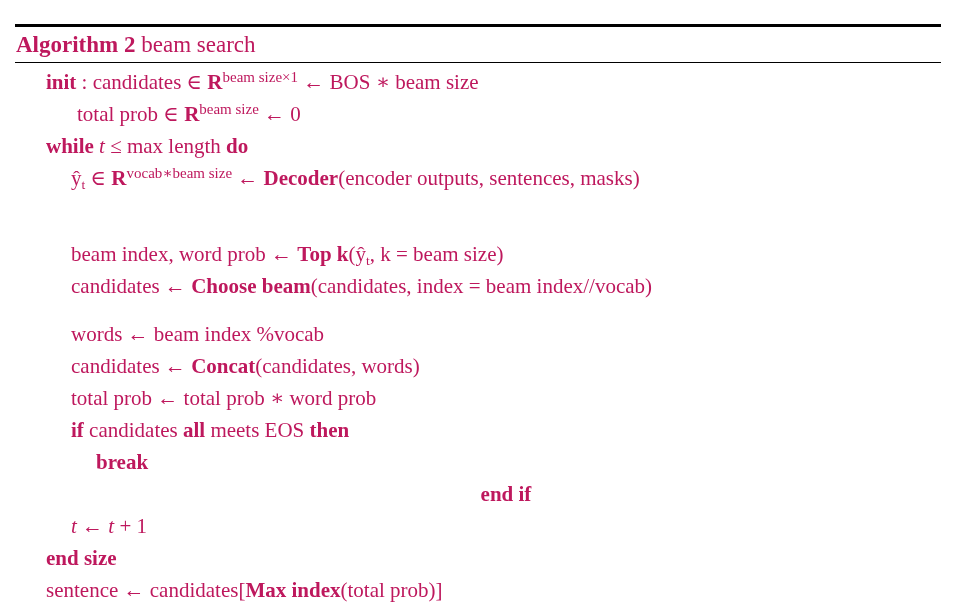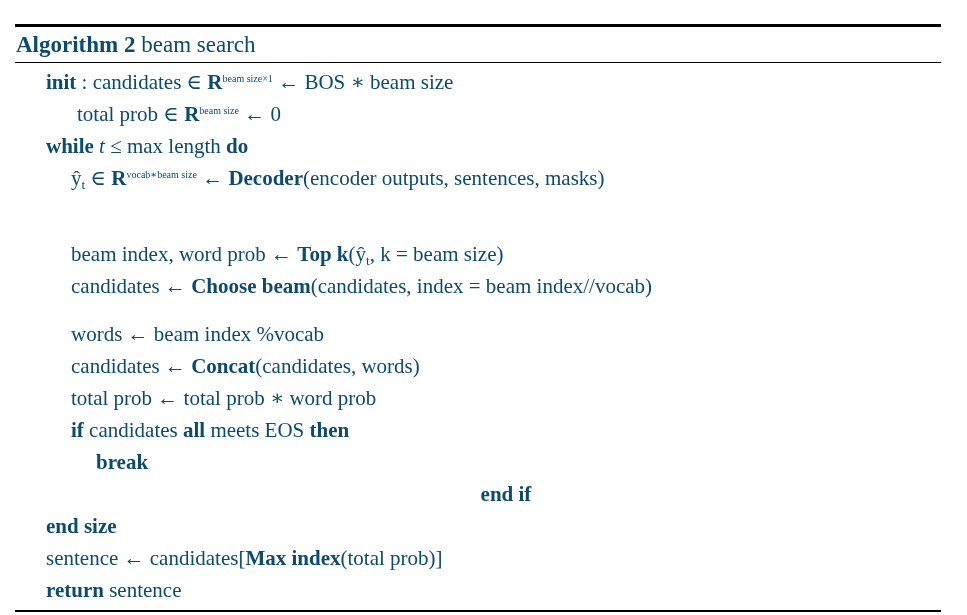--- a/index.html
+++ b/index.html
@@ -6,21 +6,21 @@
     margin: 0;
     padding: 0;
     background: #ffffff;
   }
   .page {
     position: relative;
     width: 967px;
     height: 615px;
     background: #ffffff;
     font-family: "Liberation Serif", "DejaVu Serif", serif;
-    color: #0c4a6e;
+    color: #be185d;
     overflow: hidden;
   }
   .algo {
     position: absolute;
     left: 15px;
     top: 24px;
     width: 926px;
   }
   .rule-top {
     height: 0;
@@ -50,21 +50,21 @@
   .algo-line {
     height: 32px;
     line-height: 32px;
     font-size: 21px;
     white-space: nowrap;
   }
   .seg { }
   .bold { font-weight: bold; }
   .italic { font-style: italic; }
   .sup {
-    font-size: 10px;
+    font-size: 15px;
     position: relative;
     top: -7.5px;
     line-height: 0;
   }
   .sub {
     font-size: 13.5px;
     position: relative;
     top: 3.5px;
     line-height: 0;
   }
@@ -83,19 +83,20 @@
         <div class="algo-line" style="padding-left: 31px;"><span class="seg bold">while </span><span class="seg italic">t</span><span class="seg"> ≤ max length </span><span class="seg bold">do</span></div>
         <div class="algo-line" style="padding-left: 56px;"><span class="seg">ŷ</span><span class="seg sub">t</span><span class="seg"> ∈ </span><span class="seg bold">R</span><span class="seg sup">vocab∗beam size</span><span class="seg"> ← </span><span class="seg bold">Decoder</span><span class="seg">(encoder outputs, sentences, masks)</span></div>
         <div class="algo-line" style="padding-left: 56px; margin-top: 44px;"><span class="seg">beam index, word prob ← </span><span class="seg bold">Top k</span><span class="seg">(</span><span class="seg">ŷ</span><span class="seg sub">t</span><span class="seg">, k = beam size)</span></div>
         <div class="algo-line" style="padding-left: 56px;"><span class="seg">candidates ← </span><span class="seg bold">Choose beam</span><span class="seg">(candidates, index = beam index//vocab)</span></div>
         <div class="algo-line" style="padding-left: 56px; margin-top: 16px;"><span class="seg">words ← beam index %vocab</span></div>
         <div class="algo-line" style="padding-left: 56px;"><span class="seg">candidates ← </span><span class="seg bold">Concat</span><span class="seg">(candidates, words)</span></div>
         <div class="algo-line" style="padding-left: 56px;"><span class="seg">total prob ← total prob ∗ word prob</span></div>
         <div class="algo-line" style="padding-left: 56px;"><span class="seg bold">if </span><span class="seg">candidates </span><span class="seg bold">all</span><span class="seg"> meets EOS </span><span class="seg bold">then</span></div>
         <div class="algo-line" style="padding-left: 81px;"><span class="seg bold">break</span></div>
         <div class="algo-line" style="padding-left: 56px; text-align: center;"><span class="seg bold">end if</span></div>
+        <div class="algo-line" style="padding-left: 56px;"><span class="seg italic">t</span><span class="seg"> ← </span><span class="seg italic">t</span><span class="seg"> + 1</span></div>
         <div class="algo-line" style="padding-left: 31px;"><span class="seg bold">end size</span></div>
         <div class="algo-line" style="padding-left: 31px;"><span class="seg">sentence ← candidates[</span><span class="seg bold">Max index</span><span class="seg">(total prob)]</span></div>
         <div class="algo-line" style="padding-left: 31px;"><span class="seg bold">return </span><span class="seg">sentence</span></div>
       </div>
     <div class="rule-bottom"></div>
   </div>
 </div>
 
 </body></html>

